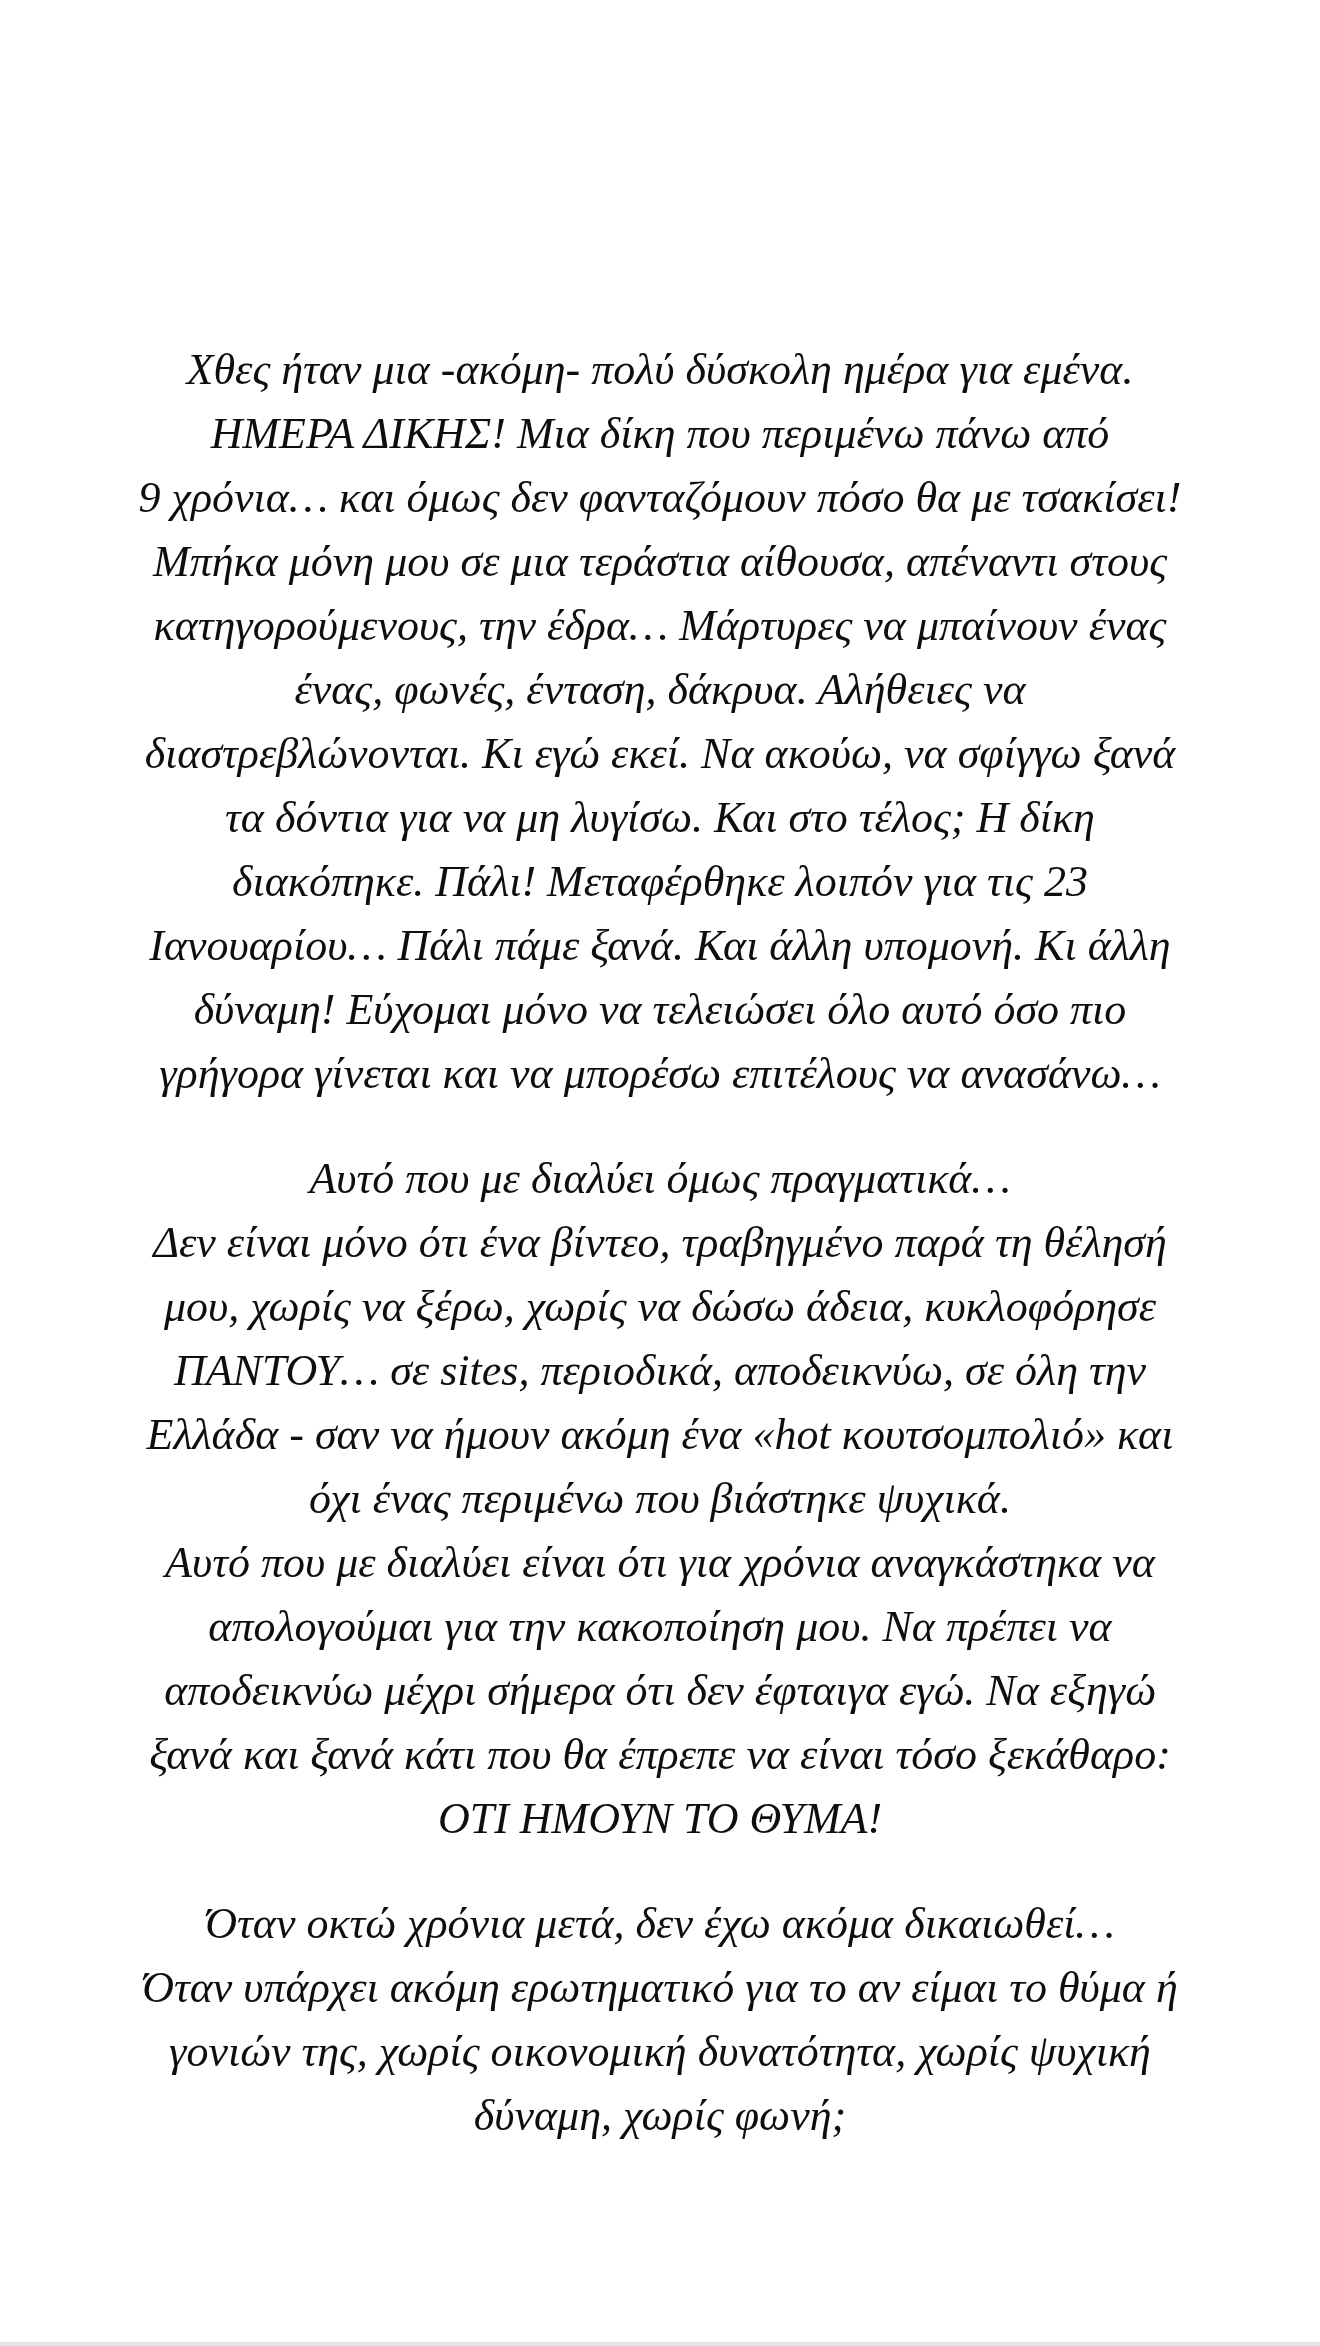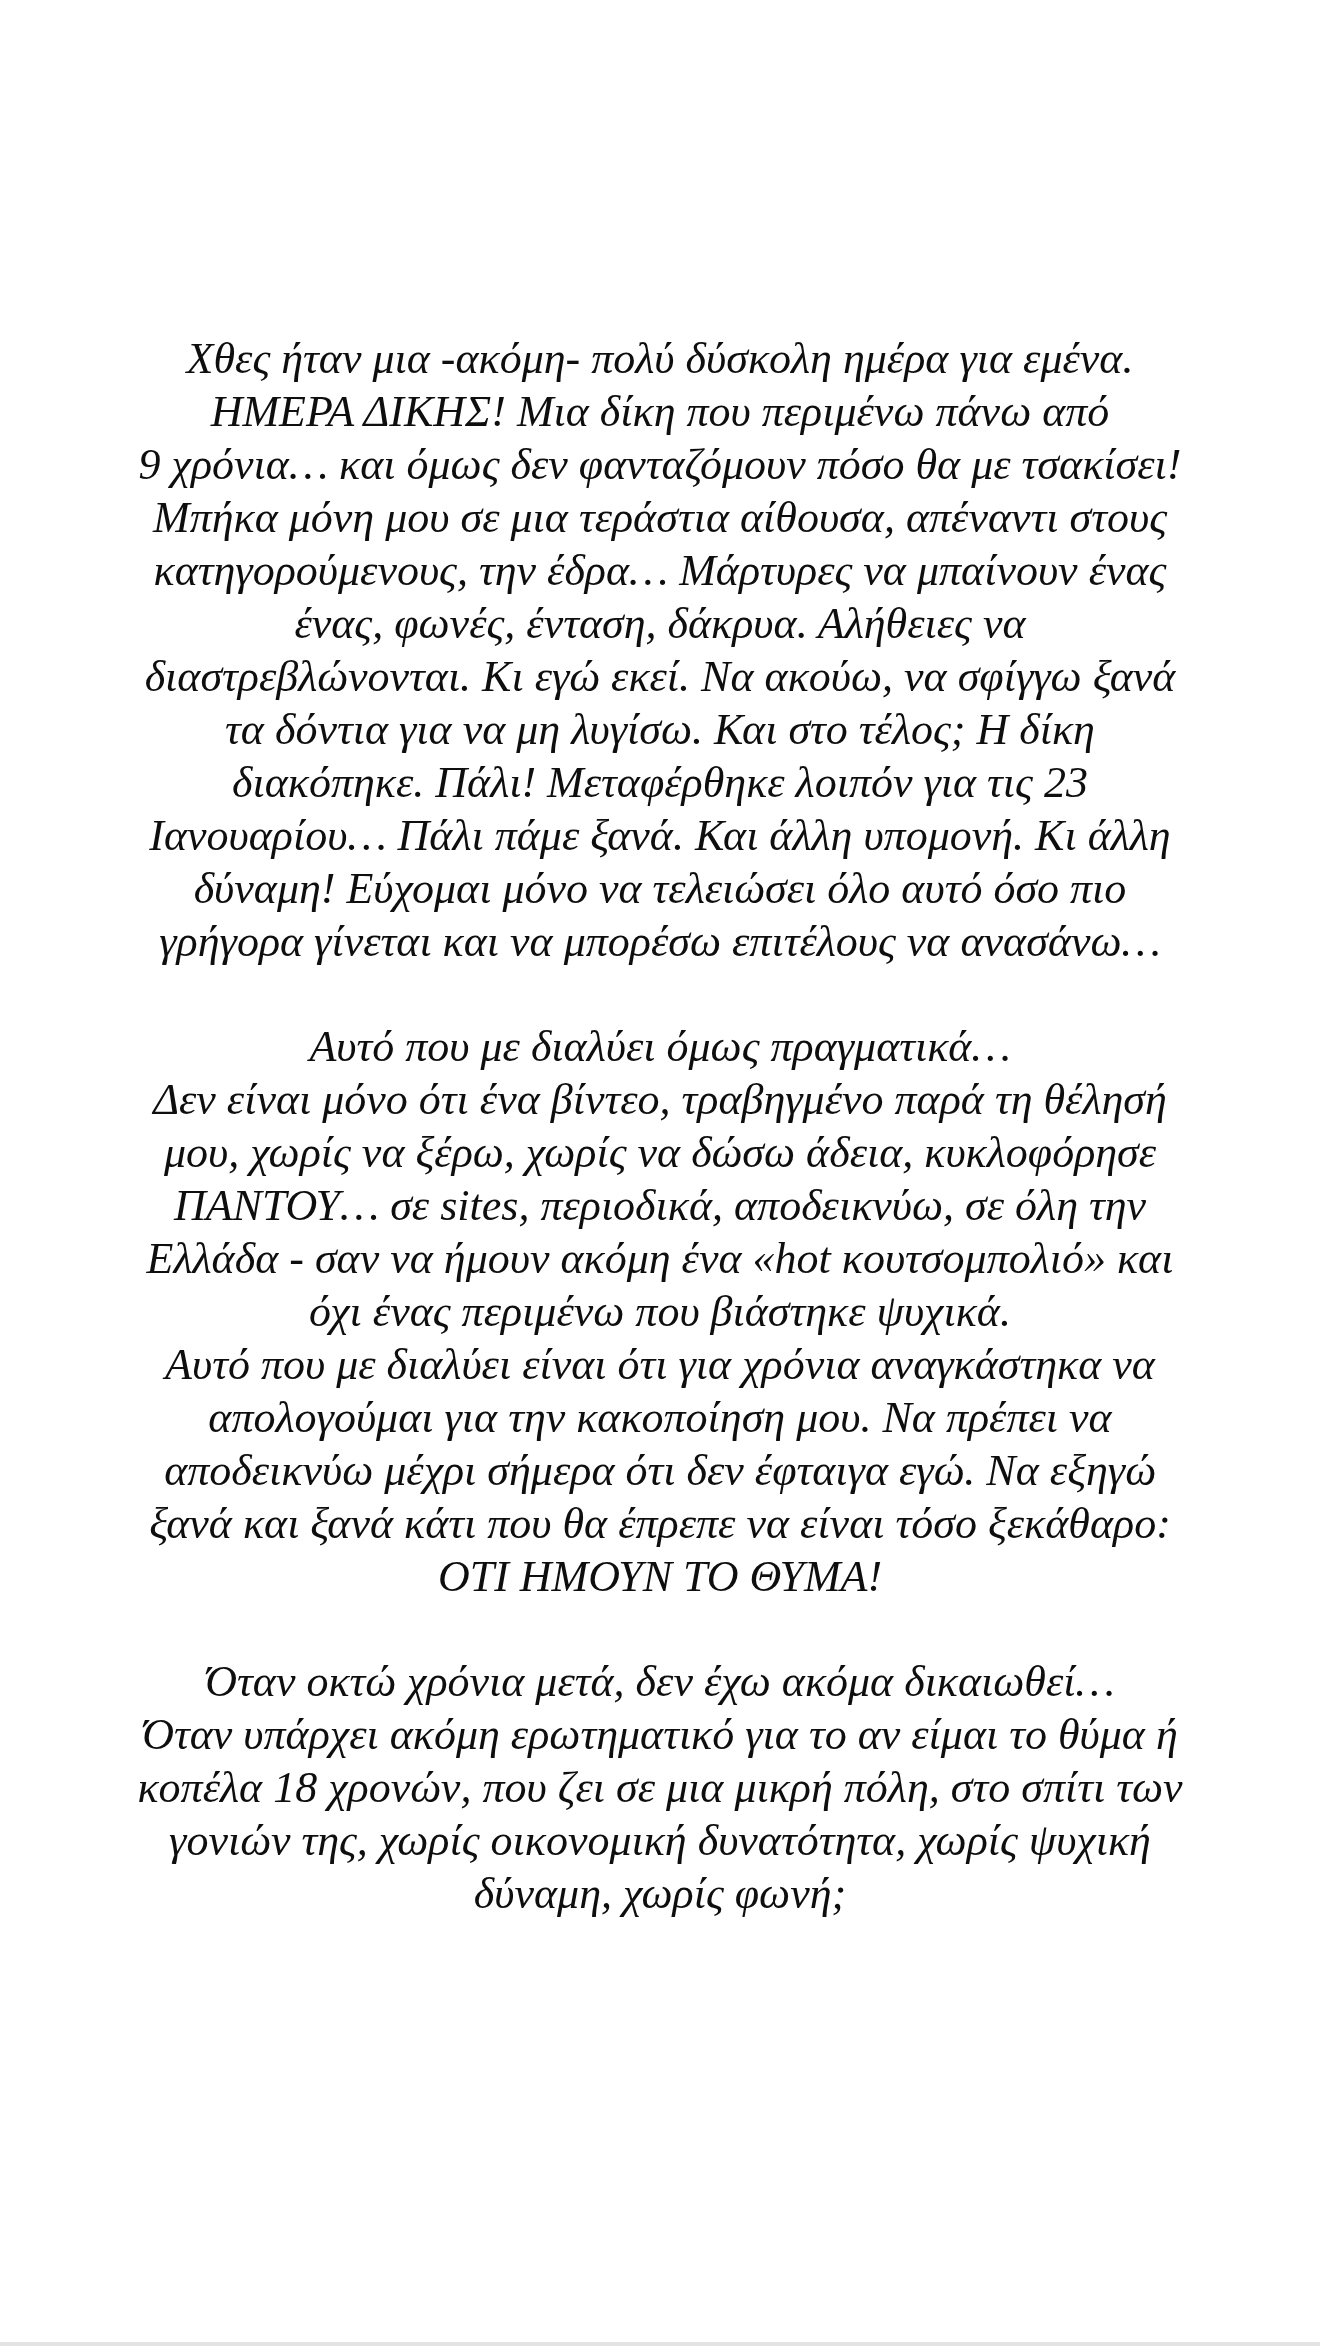--- a/index.html
+++ b/index.html
@@ -30,20 +30,21 @@
     font-size: 44px;
     line-height: 53px;
     color: #0e0e0e;
     -webkit-font-smoothing: antialiased;
   }
   .para + .para {
     margin-top: 52px;
   }
   .line {
     white-space: nowrap;
+    margin-top: 11px;
   }
   .bottom-divider {
     position: absolute;
     left: 0;
     right: 0;
     bottom: 0;
     height: 4px;
     background: #e3e3e3;
   }
 </style>
@@ -78,21 +79,20 @@
       <div class="line">Αυτό που με διαλύει είναι ότι για χρόνια αναγκάστηκα να</div>
       <div class="line">απολογούμαι για την κακοποίηση μου. Να πρέπει να</div>
       <div class="line">αποδεικνύω μέχρι σήμερα ότι δεν έφταιγα εγώ. Να εξηγώ</div>
       <div class="line">ξανά και ξανά κάτι που θα έπρεπε να είναι τόσο ξεκάθαρο:</div>
       <div class="line">ΟΤΙ ΗΜΟΥΝ ΤΟ ΘΥΜΑ!</div>
     </div>
 
     <div class="para">
       <div class="line">Όταν οκτώ χρόνια μετά, δεν έχω ακόμα δικαιωθεί…</div>
       <div class="line">Όταν υπάρχει ακόμη ερωτηματικό για το αν είμαι το θύμα ή</div>
-      <div class="line">κοπέλα 18 χρονών, που ζει σε μια μικρή πόλη, στο σπίτι των</div>
       <div class="line">γονιών της, χωρίς οικονομική δυνατότητα, χωρίς ψυχική</div>
       <div class="line">δύναμη, χωρίς φωνή;</div>
     </div>
 
   </div>
 
   <div class="bottom-divider"></div>
 </div>
 
 </body></html>

